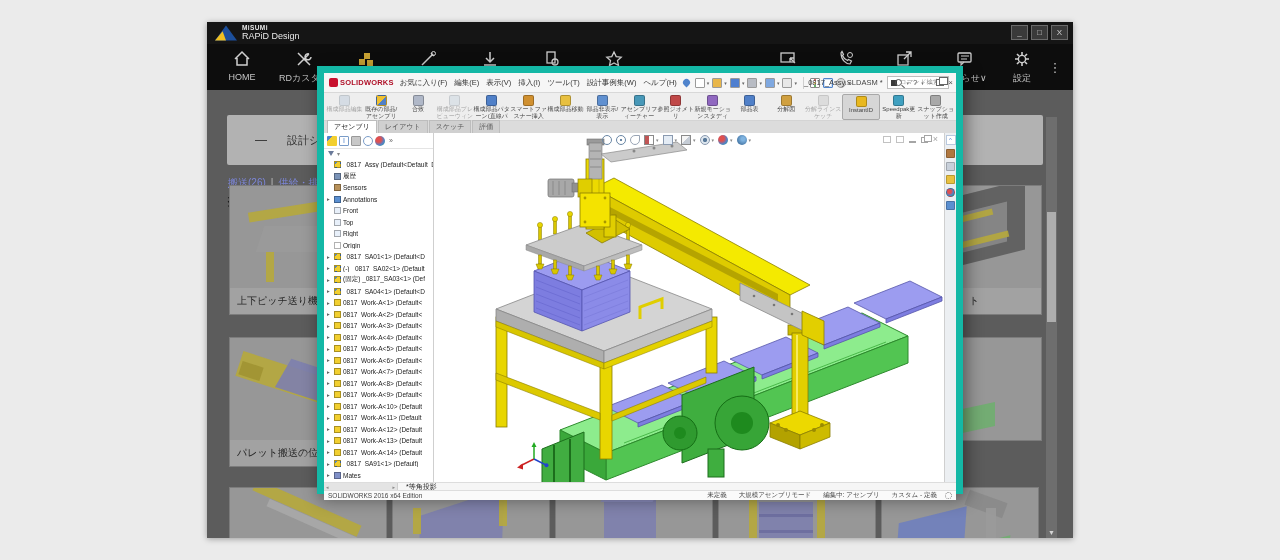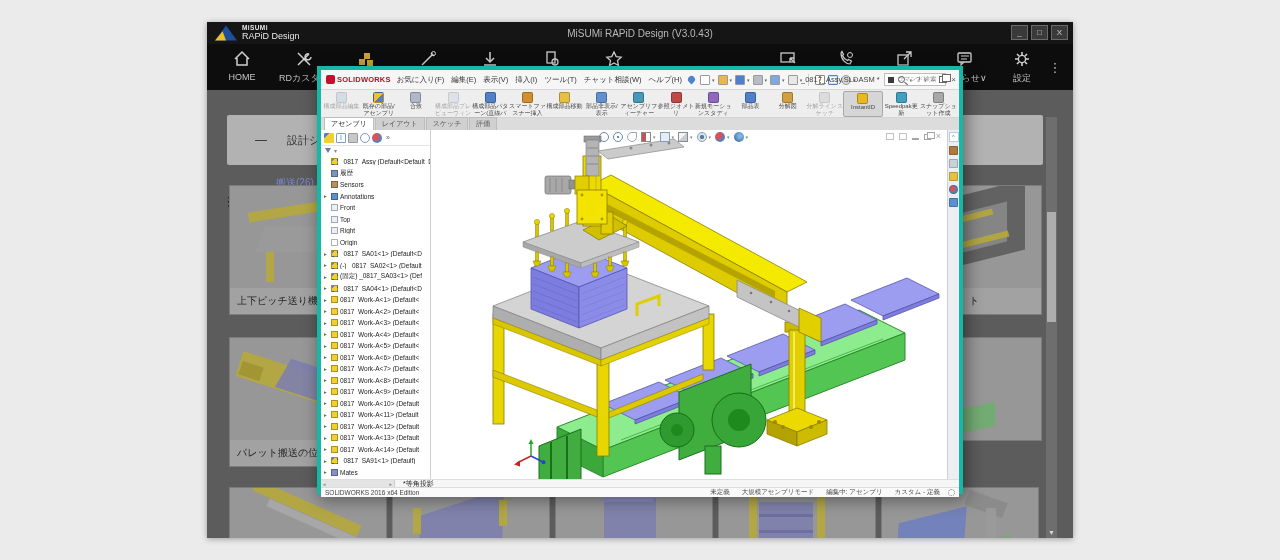--- a/index.html
+++ b/index.html
@@ -28,38 +28,38 @@
   .nav-label { font-size:9px; color:#c4c4c4; margin-top:3px; white-space:nowrap; }
   .nav-item.active .nav-label { color:#c8a233; }
   .nav-w { width:58px; } .nav-set { width:50px; } .nav-ann { width:64px; }
   .nav-dots { width:16px; display:flex; align-items:center; justify-content:center; color:#bdbdbd; font-size:13px; height:42px; }
 
   .content { position:absolute; left:0; top:68px; width:100%; height:448px; overflow:hidden; background:#5c5c5c; }
   .panel-hdr { position:absolute; left:20px; right:30px; top:25px; height:50px; background:#b2b2b2; border-radius:2px;
     display:flex; align-items:center; color:#333; font-size:11px; padding-left:28px; gap:20px; }
   .panel-hdr .minus { font-size:12px; color:#2e2e2e; }
   .links { position:absolute; left:21px; top:86px; font-size:10px; color:#9c9c9c; }
-  .links a { color:#7c86d8; text-decoration:underline; margin-right:5px;margin-left:48px; }
+  .links a { color:#7c86d8; text-decoration:underline; margin-right:5px; }
   .links .sep { margin-right:5px; color:#bdbdbd; }
   .heading { position:absolute; left:21px; top:102px; font-size:13px; font-weight:bold; color:#141414; }
 
   .card { position:absolute; width:158px; background:#8d8d8d; border:1px solid #7c7c7c; }
   .card .art { position:relative; height:102px; background:#979797; overflow:hidden; }
   .card .art i { position:absolute; display:block; opacity:.9; }
   .card .cap { height:26px; background:#a2a2a2; color:#262626; font-size:10px; line-height:26px;
     padding:0 7px; white-space:nowrap; overflow:hidden; }
   .card .cap.off { padding-left:84px; }
 
   .scrollbar { position:absolute; left:839px; top:27px; width:11px; height:421px; background:#6e6e6e; }
   .scroll-thumb { position:absolute; left:1px; top:95px; width:9px; height:110px; background:#aeaeae; }
   .scroll-down { position:absolute; left:0; bottom:2px; width:11px; text-align:center; color:#d6d6d6; font-size:7px; }
 
   
   .sw { position:absolute; left:317px; top:66px; width:646px; height:428px; background:#f2f2f2;
-    border:4px solid #14b8a6; box-shadow:3px 5px 16px rgba(0,0,0,.45); z-index:10; }
+    border:7px solid #14b8a6; box-shadow:3px 5px 16px rgba(0,0,0,.45); z-index:10; }
   .sw-title { position:relative; height:20px; background:#f6f6f6; border-bottom:1px solid #d8d8d8; display:flex; align-items:center; }
   .sw-logo { display:flex; align-items:center; gap:2px; padding:0 6px 0 5px; }
   .sw-logo .dsmark { width:9px; height:9px; background:#c8102e; border-radius:2px; }
   .sw-logo .brand { font-size:7.5px; font-weight:bold; color:#b01028; letter-spacing:.2px; }
   .sw-menus { display:flex; gap:7px; font-size:7.5px; color:#333; margin-right:6px; white-space:nowrap; }
   .sw-pin { width:7px; height:7px; background:#4f83cc; border-radius:50% 50% 50% 0; transform:rotate(-45deg); margin-right:5px; }
   .sw-qat { display:flex; align-items:center; gap:3px; }
   .swi { width:10px; height:10px; border:1px solid #9a9a9a; border-radius:1px; }
   .swi-dd { font-size:5px; color:#666; margin-left:-1px; }
   .swi.new { background:#fff; } .swi.open { background:#e8b64a; } .swi.save { background:#4f7fd0; }
@@ -158,21 +158,20 @@
       <div class="logo">
         <svg width="22" height="16" viewBox="0 0 26 18">
           <polygon points="0,18 13,0 26,18" fill="#1c4f9c"></polygon>
           <polygon points="0,18 9,7 13,18" fill="#f0c020"></polygon>
         </svg>
         <div class="logo-text">
           <div class="l1">MiSUMi</div>
           <div class="l2">RAPiD Design</div>
         </div>
       </div>
-      <div class="win-title">MiSUMi RAPiD Design (V3.0.43)</div>
       <div class="win-btns">
         <div class="wbtn">_</div>
         <div class="wbtn">□</div>
         <div class="wbtn">X</div>
       </div>
     </div>
 
     <div class="nav">
       <div class="nav-group-left">
         <div class="nav-item">
@@ -358,21 +357,21 @@
       <div class="sw-logo">
         <span class="dsmark"></span>
         <span class="brand">SOLIDWORKS</span>
       </div>
       <div class="sw-menus" id="sw-menus">
           <span>お気に入り(F)</span>
           <span>編集(E)</span>
           <span>表示(V)</span>
           <span>挿入(I)</span>
           <span>ツール(T)</span>
-          <span>チャット相談(W)</span>
+          <span>設計事例集(W)</span>
           <span>ヘルプ(H)</span>
         </div>
       <span class="sw-pin"></span>
       <div class="sw-qat">
         <span class="swi new"></span>
           <span class="swi-dd">▾</span>
         <span class="swi open"></span>
           <span class="swi-dd">▾</span>
         <span class="swi save"></span>
           <span class="swi-dd">▾</span>

